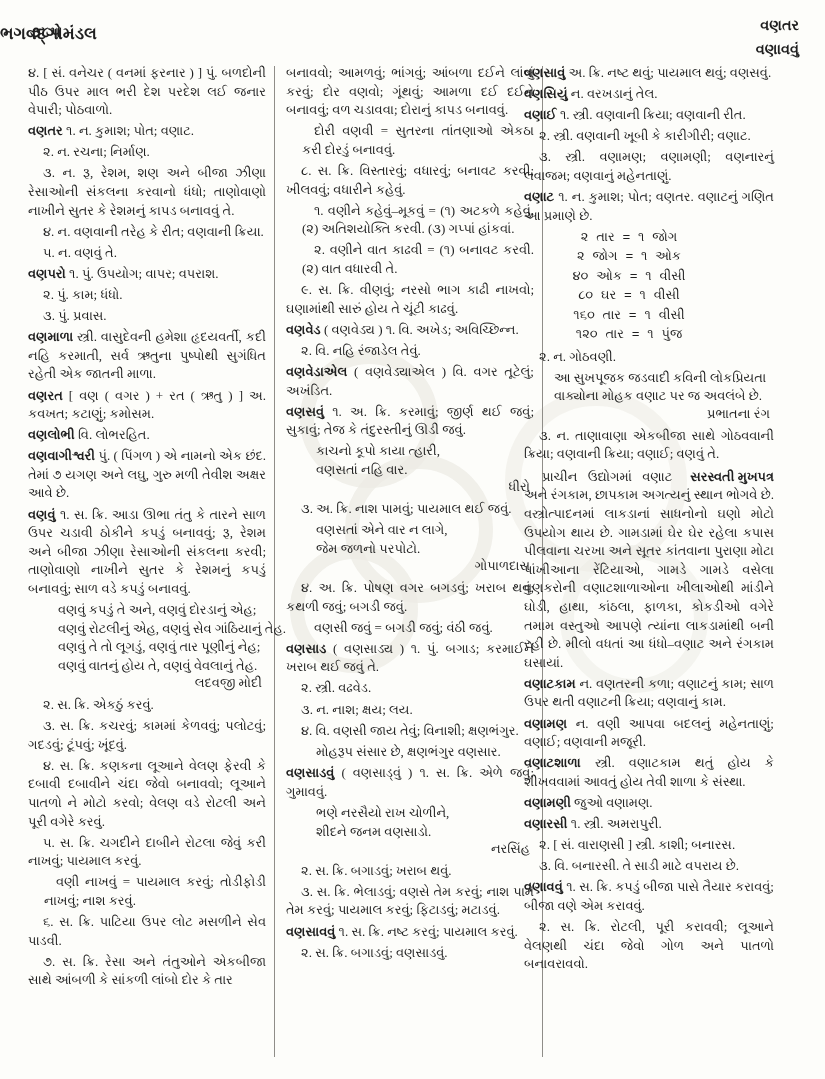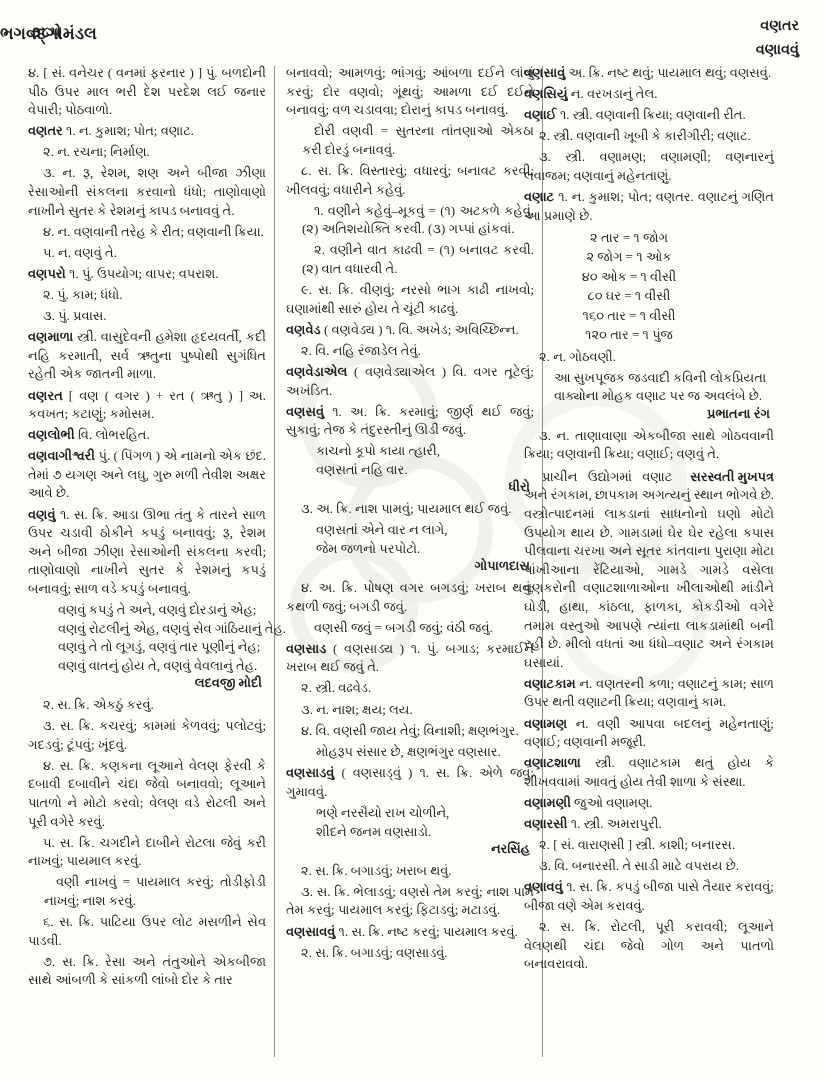--- a/index.html
+++ b/index.html
@@ -34,22 +34,22 @@
   .para{margin:0 0 2.5px 0;}
   .para.sense{text-indent:15px;}
   .para.cont{text-indent:0;}
   .para.idiom{padding-left:16px;text-indent:12px;}
   .para.note{text-indent:18px;margin-top:4px;}
   .headword{font-weight:bold;}
   .block{margin:2px 0 3px 0;}
   .block.verse{padding-left:30px;text-align:left;}
   .block.verse .vline{white-space:nowrap;}
   .block.table{text-align:center;padding-right:40px;}
-  .block.table .vline{line-height:19.5px;}
-  .attr{text-align:right;font-weight:bold;padding-right:4px;margin-top:-1px;}
+  .block.table .vline{line-height:19.5px;font-family:Liberation Mono, monospace;}
+  .attr{text-align:right;font-weight:normal;padding-right:4px;margin-top:-1px;}
   .attr-inline{float:right;font-weight:bold;}
 </style>
 </head>
 <body>
 
 <div class="scan-page">
 
   <div class="wm wm1"></div>
   <div class="wm wm2"></div>
   <div class="wm wm3"></div>

